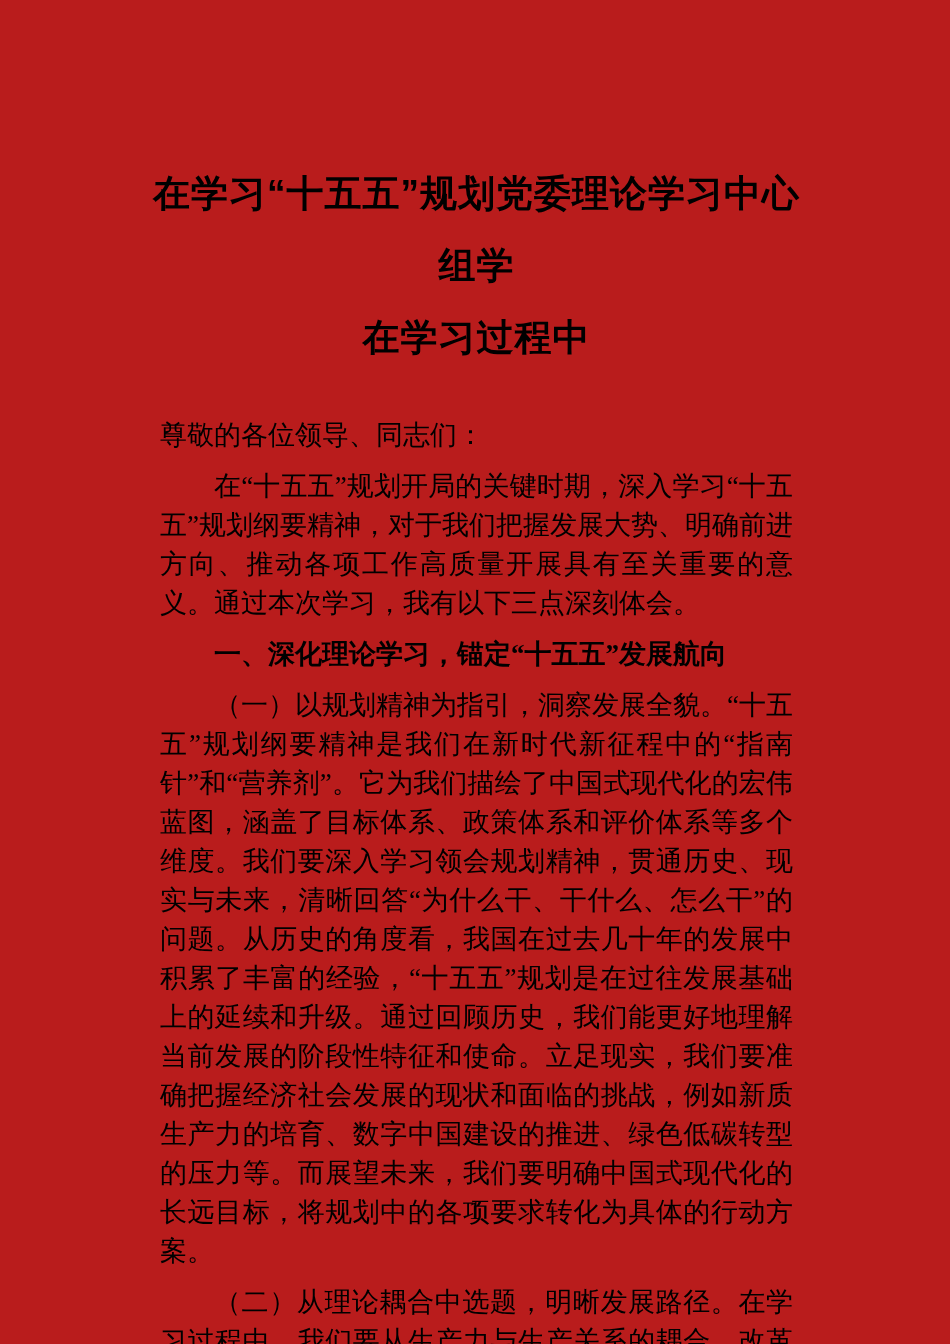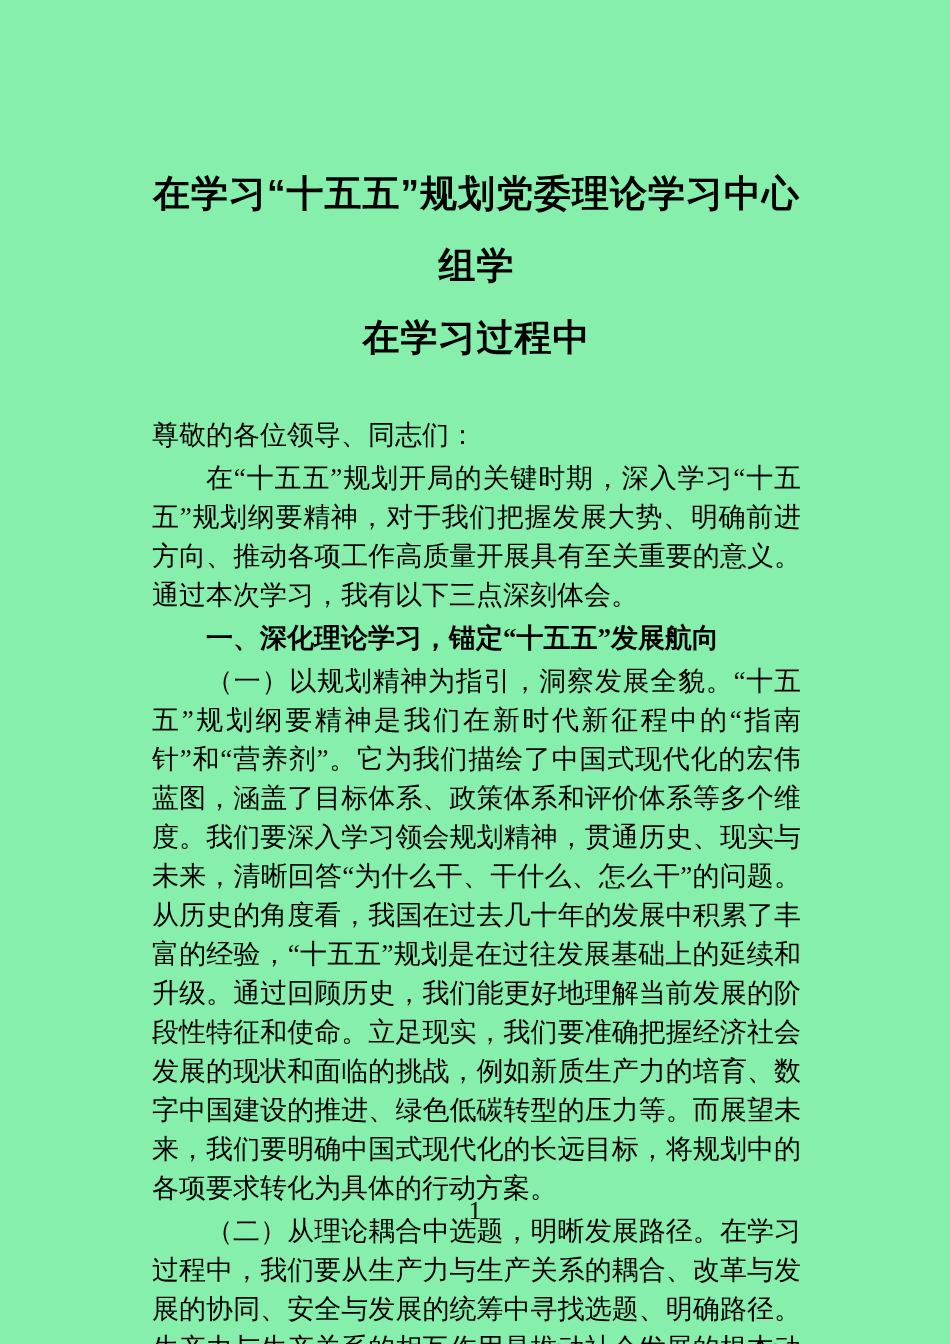--- a/index.html
+++ b/index.html
@@ -10,38 +10,38 @@
     background: #ffffff;
     color: #000000;
     font-family: "Liberation Serif", "DejaVu Serif", serif;
     overflow: hidden;
   }
   .page {
     position: relative;
     width: 950px;
     height: 1344px;
     padding: 158px 145px 0 148px;
-    background: #86efac;
+    background: #b91c1c;
   }
   .doc-title {
     margin: 0 0 42px 0;
     font-family: "Liberation Sans", "DejaVu Sans", sans-serif;
     font-size: 37px;
     font-weight: bold;
     text-align: center;
     line-height: 72px;
     letter-spacing: 1px;
   }
   .doc-title .title-line { display: block; }
   .doc-body {
     font-size: 27px;
     line-height: 39px;
     text-align: justify;
   }
-  .doc-body p { margin: 4px; }
+  .doc-body p { margin: 12px; }
   .salutation { text-indent: 0; }
   .indent { text-indent: 2em; }
   .heading { font-weight: bold; }
   .page-number {
     position: absolute;
     left: 0;
     right: 0;
     bottom: 118px;
     text-align: center;
     font-size: 26px;

